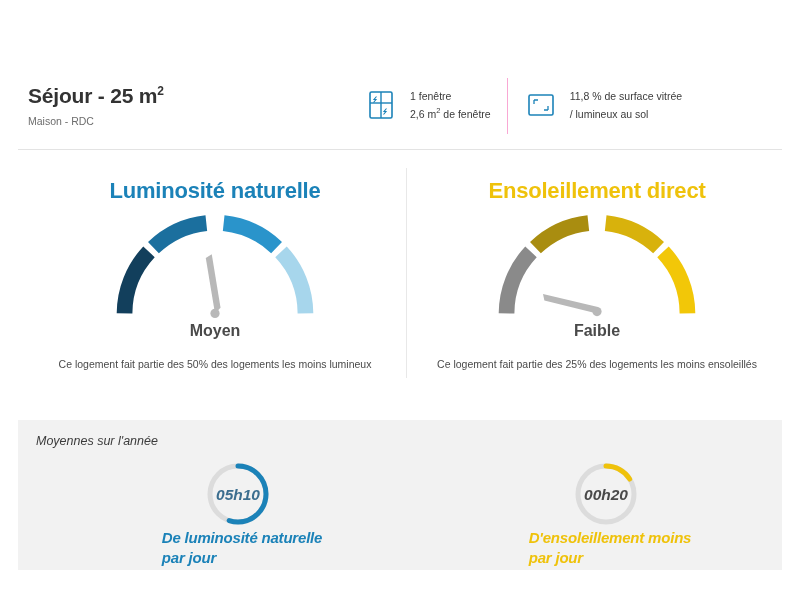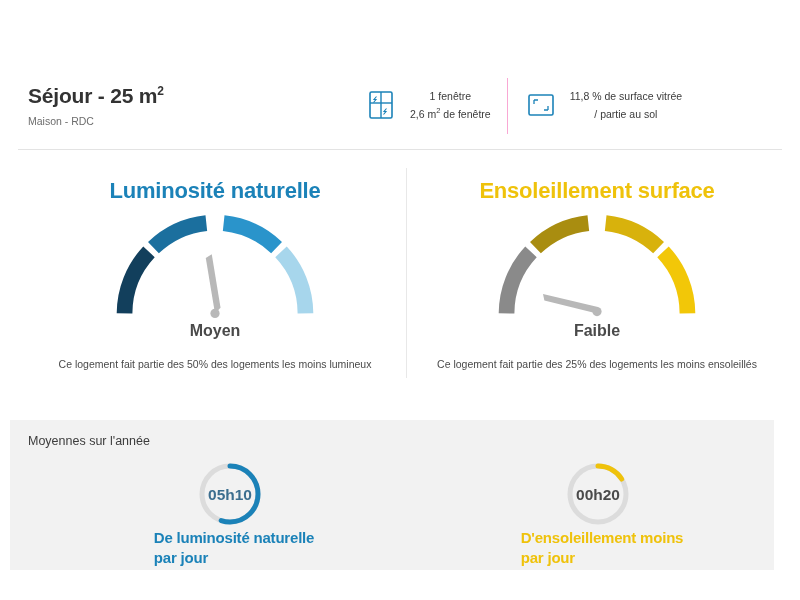--- a/index.html
+++ b/index.html
@@ -50,21 +50,20 @@
   }
   .room-sub {
     font-size: 10.5px;
     color: #6d6d6d;
     margin-top: 7px;
   }
   .header-facts {
     display: flex;
     align-items: center;
     flex: 1;
-    text-align: center;
   }
   .fact {
     display: flex;
     align-items: center;
     padding: 0 16px;
     height: 56px;
     box-sizing: border-box;
   }
   .fact + .fact {
     border-left: 1px solid #f9a8d4;
@@ -131,25 +130,26 @@
     font-size: 10.5px;
     color: #4a4a4a;
     line-height: 1.55;
     margin: 16px auto 0;
     width: 320px;
   }
 
   
   .averages {
     position: absolute;
-    left: 10px;
+    left: 18px;
     top: 420px;
     width: 764px;
     height: 150px;
     background: #f2f2f2;
+    font-style: italic;
   }
   .averages-title {
     font-size: 12.5px;
     color: #3c3c3c;
     padding: 14px 0 0 18px;
   }
   .avg-row {
     display: flex;
     margin-top: 12px;
   }
@@ -217,21 +217,21 @@
       <div class="fact">
         <span class="fact-icon">
           <svg viewBox="0 0 34 34" width="34" height="34">
             <rect x="5" y="6" width="24" height="20" rx="1.5" fill="none" stroke="#1b82b8" stroke-width="1.6"></rect>
             <path d="M10 11 h4 M10 11 v4" fill="none" stroke="#1b82b8" stroke-width="1.3"></path>
             <path d="M24 21 h-4 M24 21 v-4" fill="none" stroke="#1b82b8" stroke-width="1.3"></path>
           </svg>
         </span>
         <span class="fact-text">
           <span>11,8 % de surface vitrée</span><br>
-          <span>/ partie au sol</span><sup></sup><span></span>
+          <span>/ lumineux au sol</span><sup></sup><span></span>
         </span>
       </div>
 
     </div>
   </div>
 
   <div class="gauges">
 
     <div class="gauge-col">
       <div class="gauge-title blue">Luminosité naturelle</div>
@@ -247,21 +247,21 @@
             <path d="M120 112 L110 52 L116.5 48 L126 106 Z" fill="#b8b8b8"></path>
             <circle cx="120" cy="112" r="5" fill="#b8b8b8"></circle>
           </g>
         </svg>
       </div>
       <div class="gauge-label">Moyen</div>
       <div class="gauge-desc">Ce logement fait partie des 50% des logements les moins lumineux</div>
     </div>
 
     <div class="gauge-col divider">
-      <div class="gauge-title yellow">Ensoleillement surface</div>
+      <div class="gauge-title yellow">Ensoleillement direct</div>
       <div class="gauge-wrap">
         <svg viewBox="0 0 240 130" width="240" height="120">
           <g fill="none" stroke-width="17" stroke-linecap="butt">
             <path d="M22 112 A98 98 0 0 1 48.5 45.3" stroke="#8a8a8a"></path>
             <path d="M53.3 40.8 A98 98 0 0 1 110.6 14.2" stroke="#a98d10"></path>
             <path d="M129.4 14.2 A98 98 0 0 1 186.7 40.8" stroke="#d8b20c"></path>
             <path d="M191.5 45.3 A98 98 0 0 1 218 112" stroke="#f2c708"></path>
           </g>
           <g>
             <path d="M120 112 L63 98 L61.5 91 L121 105 Z" fill="#b8b8b8"></path>

